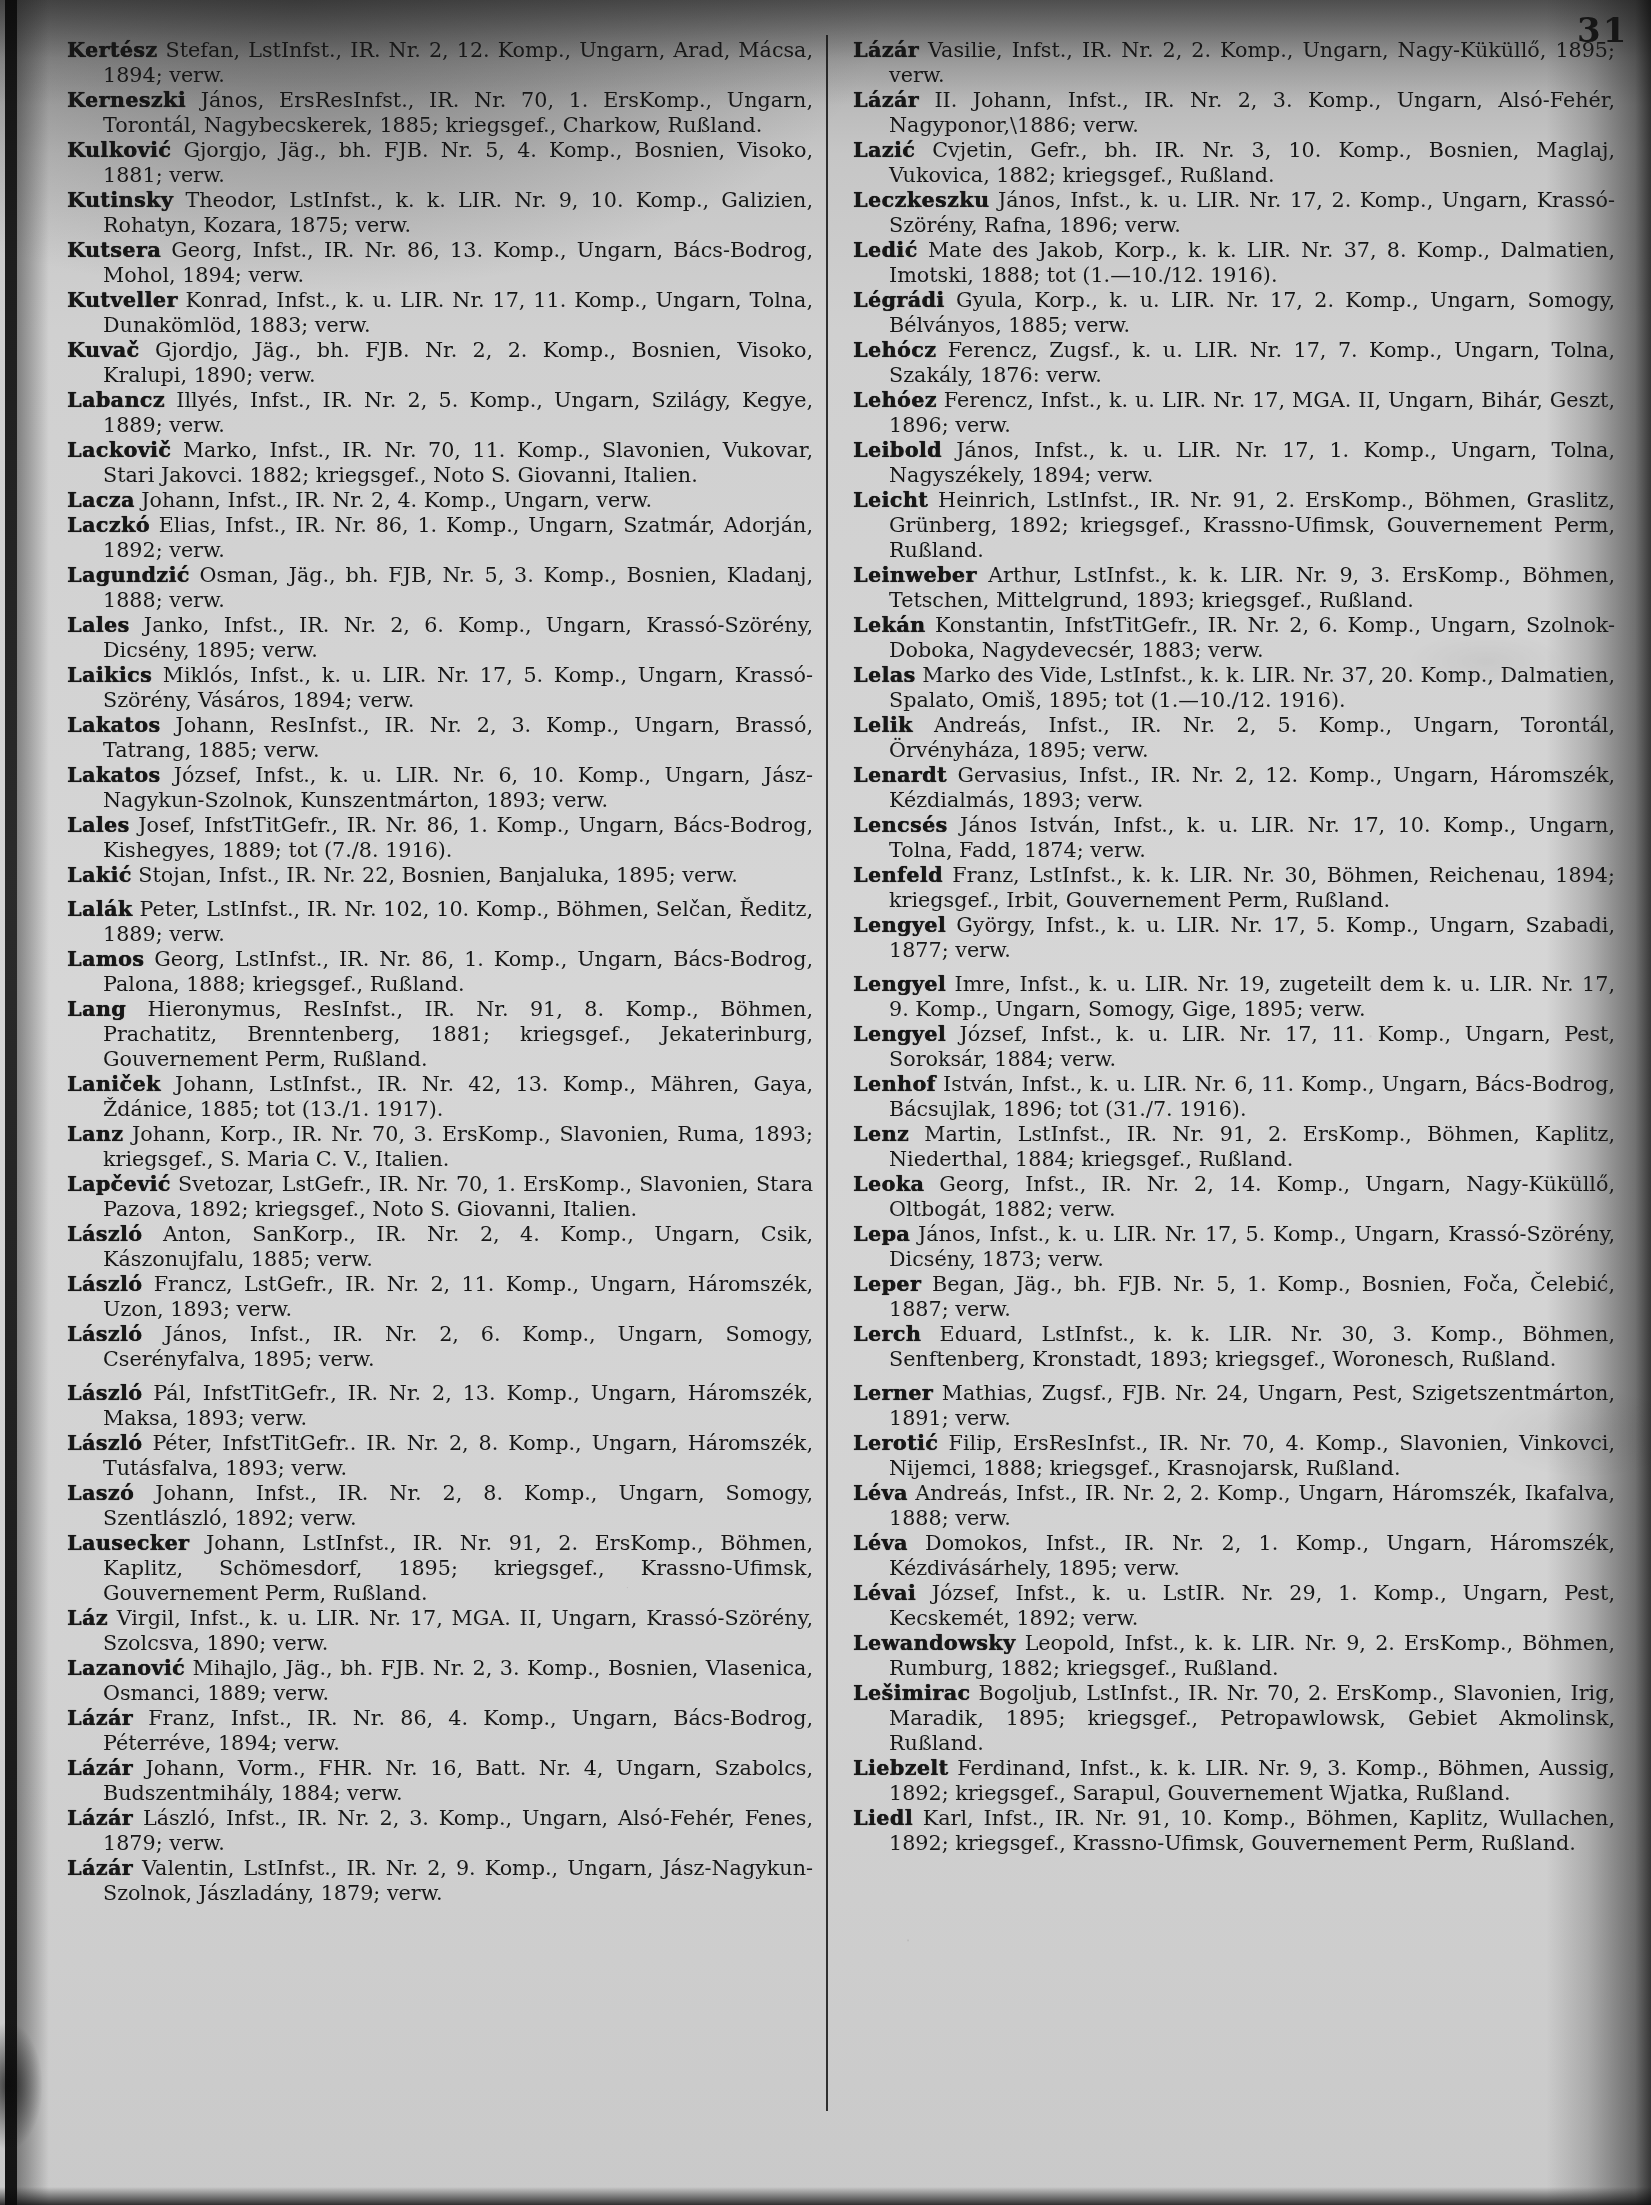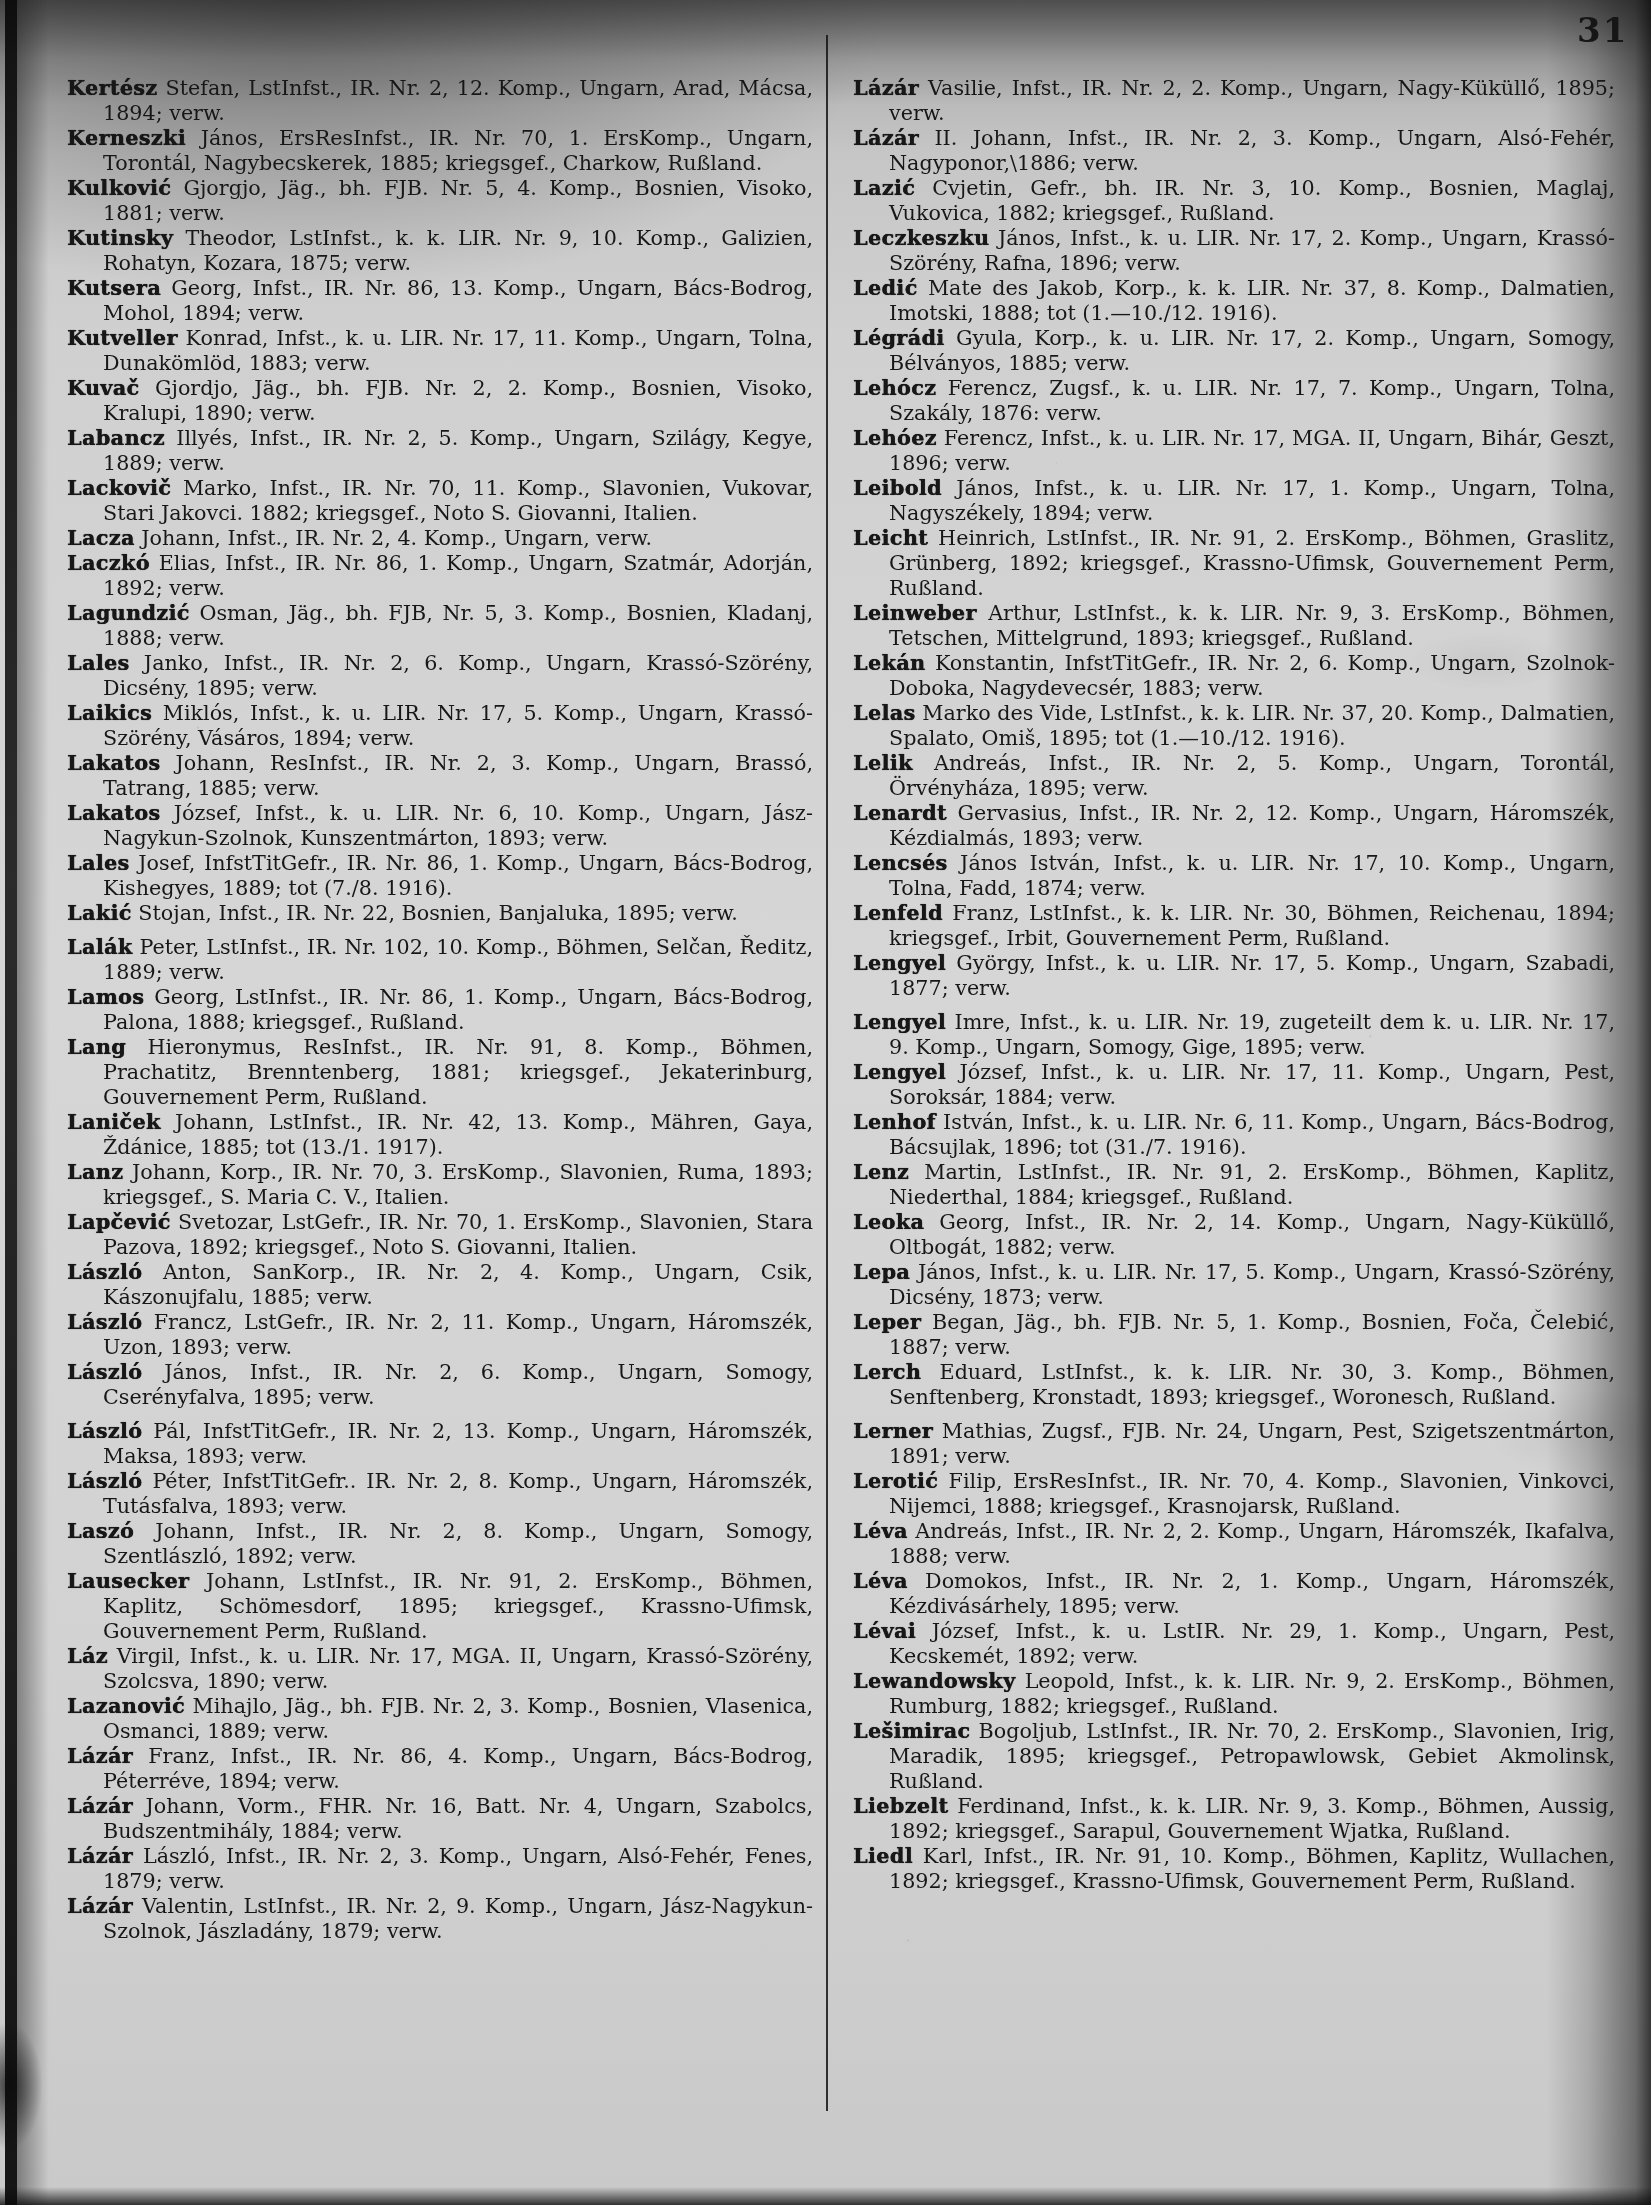--- a/index.html
+++ b/index.html
@@ -60,21 +60,20 @@
     position: absolute; left: 1577px; top: 9.8px;
     font-size: 34px; font-weight: bold; color: #161616;
     letter-spacing: 2.1px;
   }
   .col {
     position: absolute; top: 38px;
     color: #171717;
     font-size: 20.7px; line-height: 25px;
     text-align: justify;
     filter: blur(0.2px);
-    margin-top: 38px;
   }
   .col-left  { left: 67px;  width: 746px; height: 2107px; overflow: hidden; }
   .col-right { left: 853px; width: 762px; height: 2107px; overflow: hidden; }
   .entry {
     margin: 0;
     text-indent: -36px; padding-left: 36px;
   }
   .entry.gap { margin-top: 9px; }
   .entry b {
     font-weight: 700;

